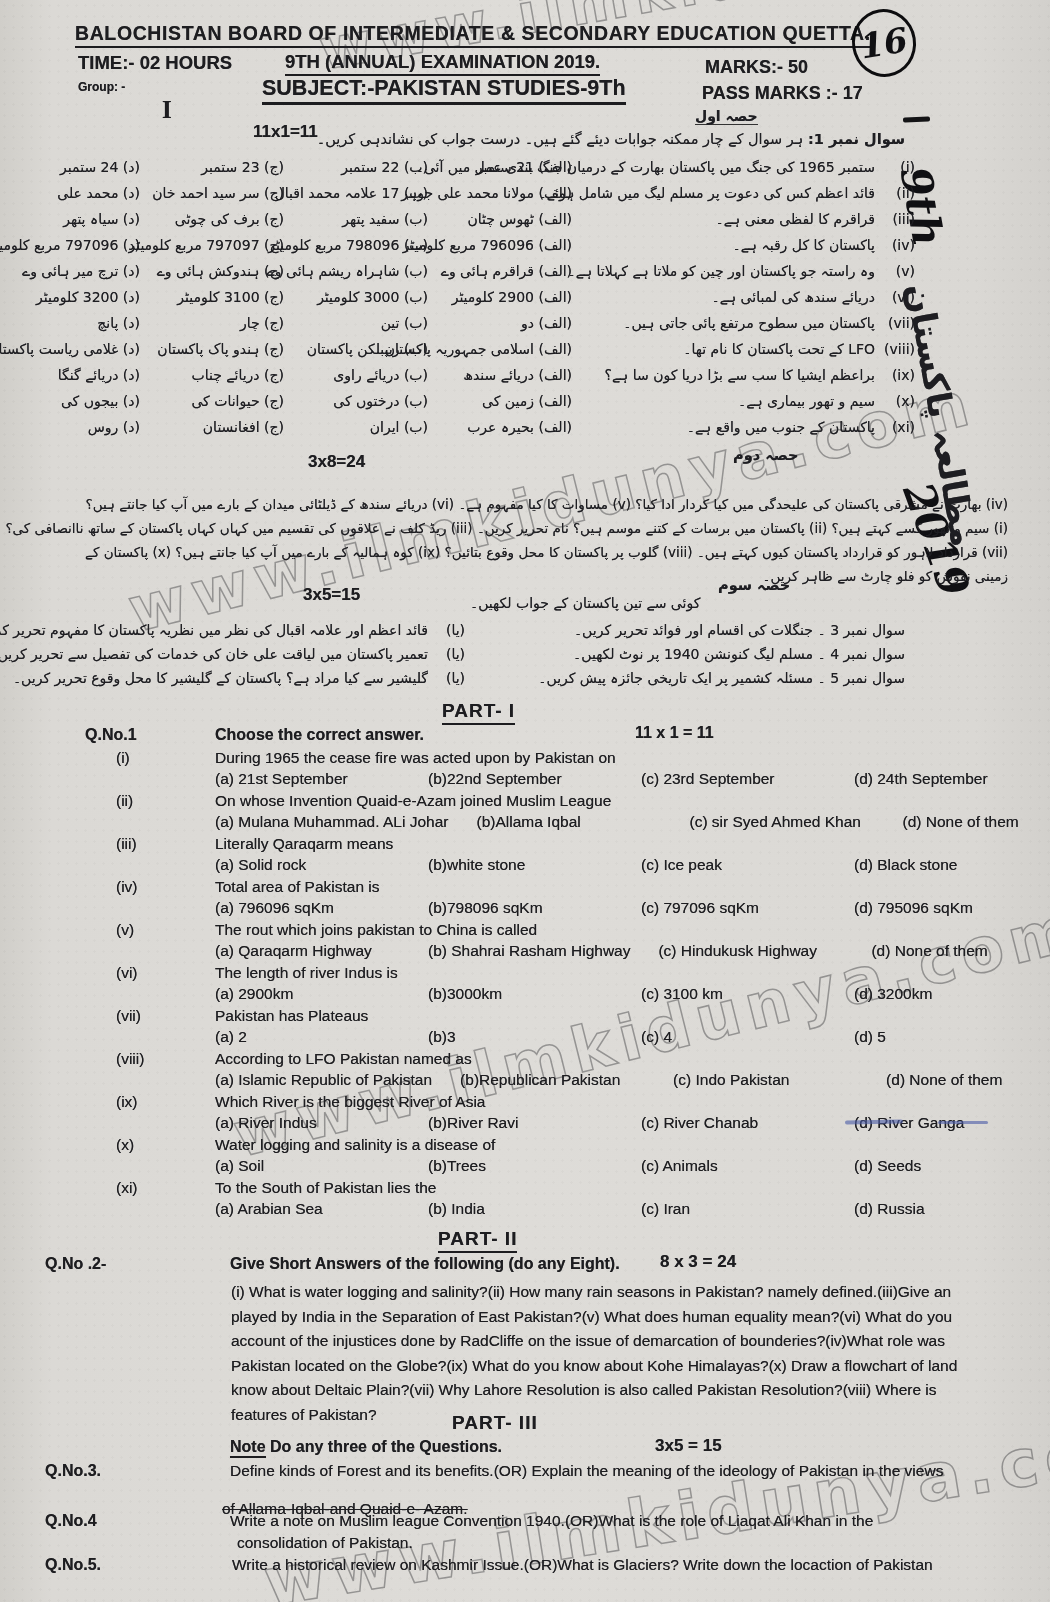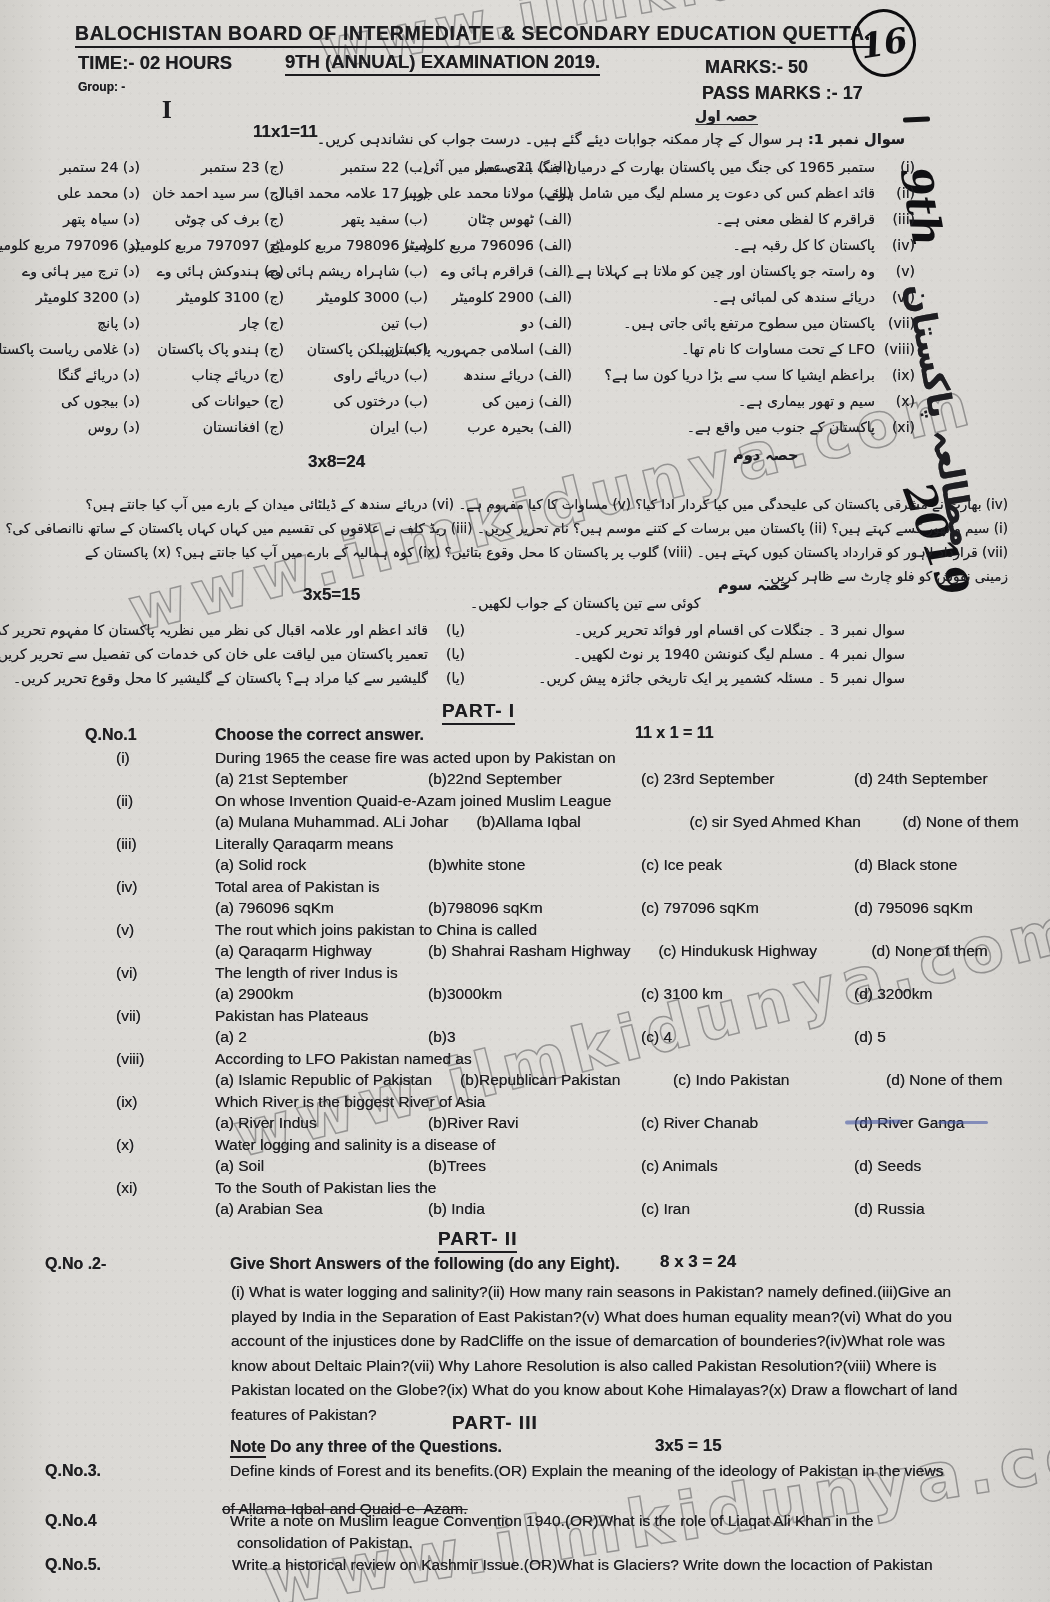--- a/index.html
+++ b/index.html
@@ -54,20 +54,21 @@
   <div class="wm" style="left:320px; top:18px; font-size:56px; transform:rotate(-10deg);">www.ilmkidunya.com</div>
   <div class="wm" style="left:130px; top:575px; font-size:62px; transform:rotate(-14deg);">www.ilmkidunya.com</div>
   <div class="wm" style="left:235px; top:1100px; font-size:62px; transform:rotate(-14deg);">www.ilmkidunya.com</div>
   <div class="wm" style="left:265px; top:1545px; font-size:66px; transform:rotate(-9deg);">www.ilmkidunya.com</div>
 
   <div class="abs ink b u2" style="left:75px; top:22px; font-size:19.5px; letter-spacing:.6px;">BALOCHISTAN BOARD OF INTERMEDIATE &amp; SECONDARY EDUCATION QUETTA.</div>
   <div class="abs ink b" style="left:78px; top:52px; font-size:18.5px;">TIME:- 02   HOURS</div>
   <div class="abs ink b u2" style="left:285px; top:51px; font-size:18.5px;">9TH (ANNUAL) EXAMINATION 2019.</div>
   <div class="abs ink b" style="left:705px; top:57px; font-size:18px;">MARKS:- 50</div>
   <div class="abs ink b" style="left:78px; top:80px; font-size:12px;">Group: -</div>
+  <div class="abs ink b u3" style="left:262px; top:76px; font-size:21.5px;">SUBJECT:-PAKISTAN STUDIES-9Th</div>
   <div class="abs ink b" style="left:702px; top:83px; font-size:18px;">PASS MARKS :- 17</div>
   <div class="abs ink b" style="left:162px; top:96px; font-size:25px; font-family:'Liberation Serif',serif;">I</div>
 
   <div class="abs circle16 hand" style="left:852px; top:9px;">
     <span>16</span>
   </div>
   <div class="abs dash" style="left:903px; top:117px; width:27px; height:5px; transform:rotate(-2deg);"></div>
 
   <div class="abs hand" style="left:882px; top:182px; font-size:42px; transform:rotate(80deg);">9th</div>
   <div class="abs ur b" style="left:812px; top:398px; width:260px; font-size:34px; font-weight:bold; transform:rotate(80deg); white-space:nowrap;">مطالعہ پاکستان</div>
@@ -132,21 +133,21 @@
     <div class="urow">
       <span class="n">(vii)</span>
         <span class="q">پاکستان میں سطوح مرتفع پائی جاتی ہیں۔</span>
         <span class="o">(الف) دو</span>
         <span class="o">(ب) تین</span>
         <span class="o">(ج) چار</span>
         <span class="o">(د) پانچ</span>
     </div>
     <div class="urow">
       <span class="n">(viii)</span>
-        <span class="q">LFO کے تحت مساوات کا نام تھا۔</span>
+        <span class="q">LFO کے تحت پاکستان کا نام تھا۔</span>
         <span class="o">(الف) اسلامی جمہوریہ پاکستان</span>
         <span class="o">(ب) ریپبلکن پاکستان</span>
         <span class="o">(ج) ہندو پاک پاکستان</span>
         <span class="o">(د) غلامی ریاست پاکستان</span>
     </div>
     <div class="urow">
       <span class="n">(ix)</span>
         <span class="q">براعظم ایشیا کا سب سے بڑا دریا کون سا ہے؟</span>
         <span class="o">(الف) دریائے سندھ</span>
         <span class="o">(ب) دریائے راوی</span>
@@ -326,22 +327,22 @@
   <div class="abs bluedash" style="left:938px; top:1121px; width:50px; height:3px;"></div>
 
   <div class="abs ink b u2" style="left:438px; top:1228px; font-size:19px; letter-spacing:1px;">PART- II</div>
   <div class="abs ink b" style="left:45px; top:1255px; font-size:16px;">Q.No .2-</div>
   <div class="abs ink b" style="left:230px; top:1255px; font-size:16px;">Give Short Answers of the following (do any Eight).</div>
   <div class="abs ink b" style="left:660px; top:1252px; font-size:17px;">8 x 3 = 24</div>
   <div class="abs ink etxt" style="left:231px; top:1280px;">
     <div class="p2line">(i) What is water logging and salinity?(ii) How many rain seasons in Pakistan? namely defined.(iii)Give an</div>
     <div class="p2line">played by India in the Separation of East Pakistan?(v) What does human equality mean?(vi) What do you</div>
     <div class="p2line">account of the injustices done by RadCliffe on the issue of demarcation of bounderies?(iv)What role was</div>
+    <div class="p2line">Pakistan located on the Globe?(ix) What do you know about Kohe Himalayas?(x) Draw a flowchart of land</div>
     <div class="p2line">know about Deltaic Plain?(vii) Why Lahore Resolution is also called Pakistan Resolution?(viii) Where is</div>
-    <div class="p2line">Pakistan located on the Globe?(ix) What do you know about Kohe Himalayas?(x) Draw a flowchart of land</div>
     <div class="p2line">features of Pakistan?</div>
   </div>
 
   <div class="abs ink b" style="left:452px; top:1412px; font-size:19px; letter-spacing:1px;">PART- III</div>
   <div class="abs ink" style="left:230px; top:1438px; font-size:16px;">
     <span class="b u2">Note</span>
     <span class="b">Do any three of the Questions.</span>
   </div>
   <div class="abs ink b" style="left:655px; top:1436px; font-size:17px;">3x5 = 15</div>
 

